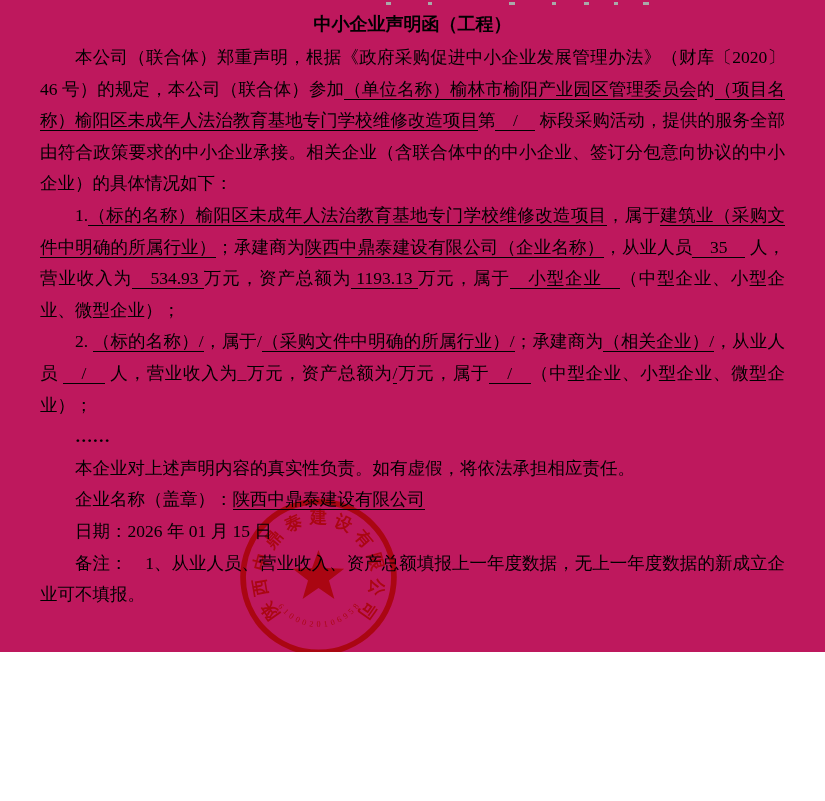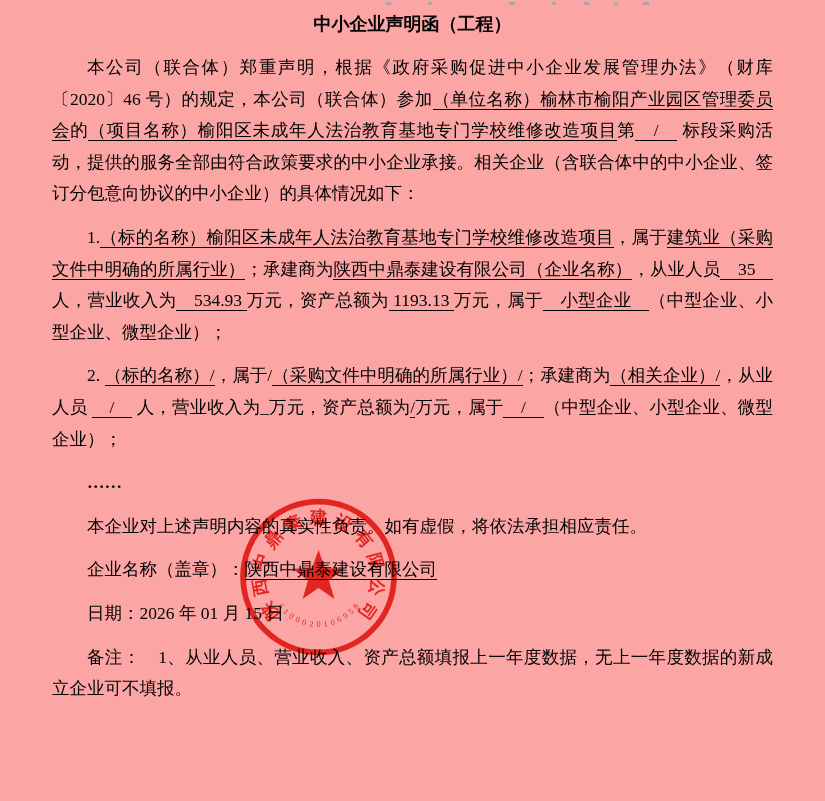--- a/index.html
+++ b/index.html
@@ -1,33 +1,33 @@
 <!DOCTYPE html>
 <html><head>
 <meta charset="utf-8">
 <style>
   html,body { margin:0; padding:0; background:#ffffff; }
   .page {
     position:relative;
-    width:825px; height:801px;
-    background:#fca5a5;
+    width:825px; height:652px;
+    background:#be185d;
     overflow:hidden;
     font-family:"Liberation Serif","DejaVu Serif",serif;
     color:#000;
   }
   .content { padding:6px 40px 0 40px; }
   .doc-title {
     margin:2px 0 2px 0;
     text-align:center;
     font-size:18px;
     font-weight:bold;
     line-height:32px;
   }
   .para {
-    margin:12px;
+    margin:0;
     font-size:17.5px;
     line-height:31.6px;
     text-align:justify;
     text-indent:2em;
   }
   .para.bold { font-weight:bold; }
   .u { border-bottom:1.5px solid #000; }
   .seal {
     position:absolute;
     left:236px; top:495px;

